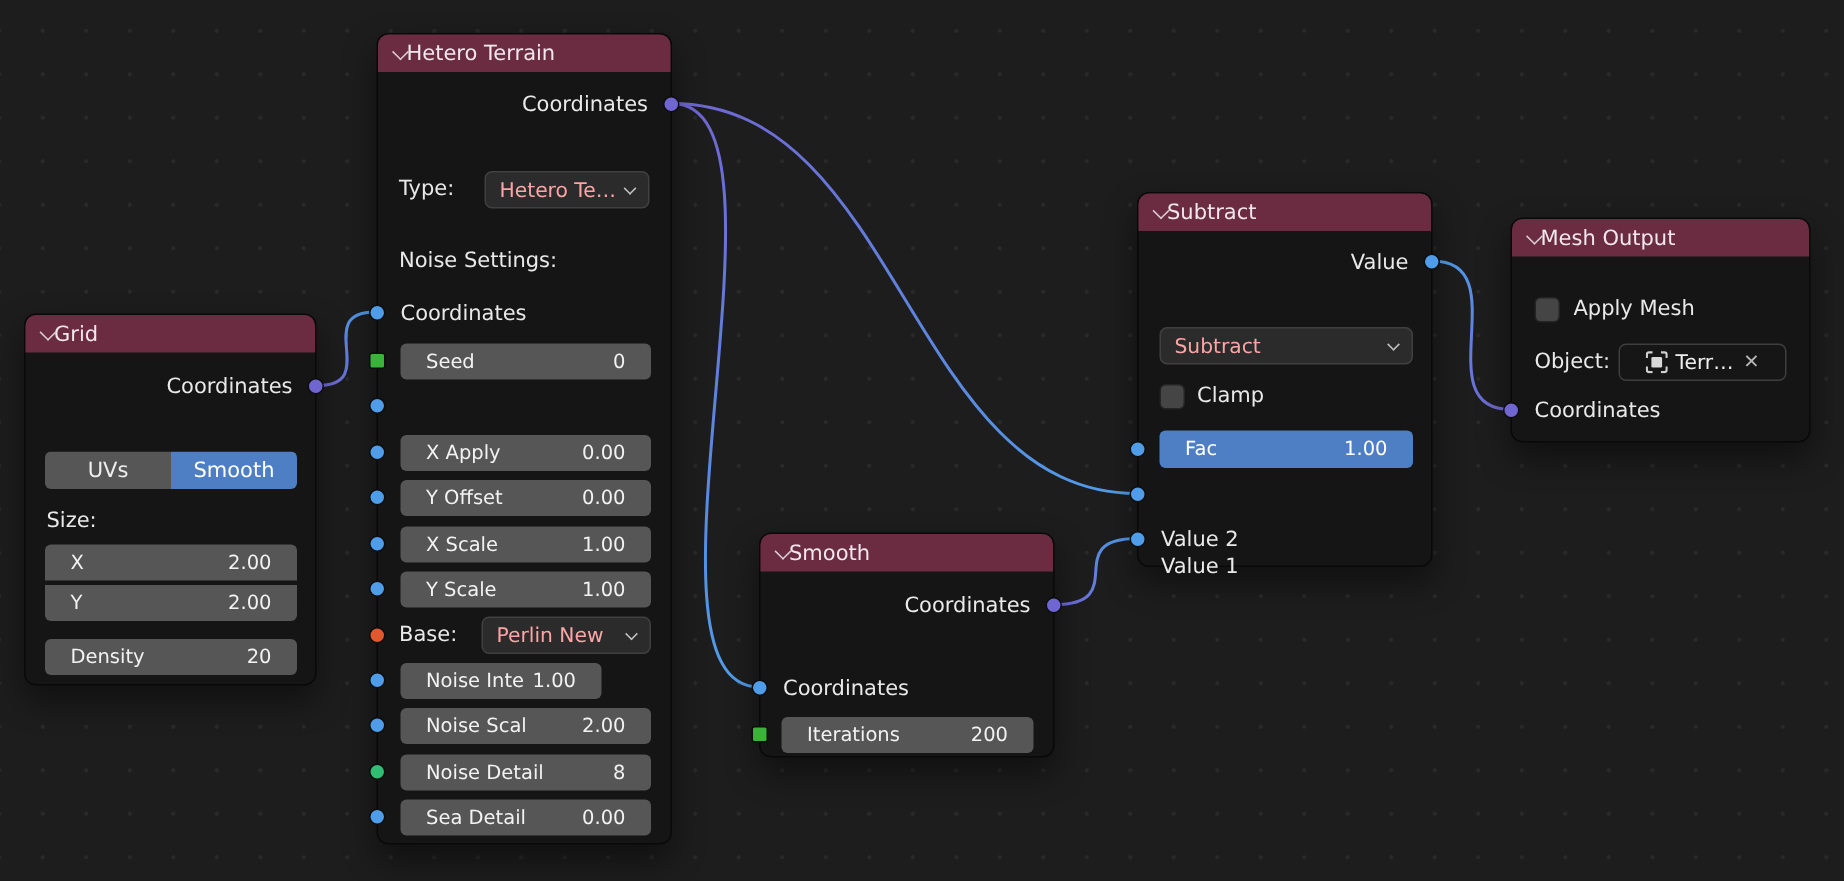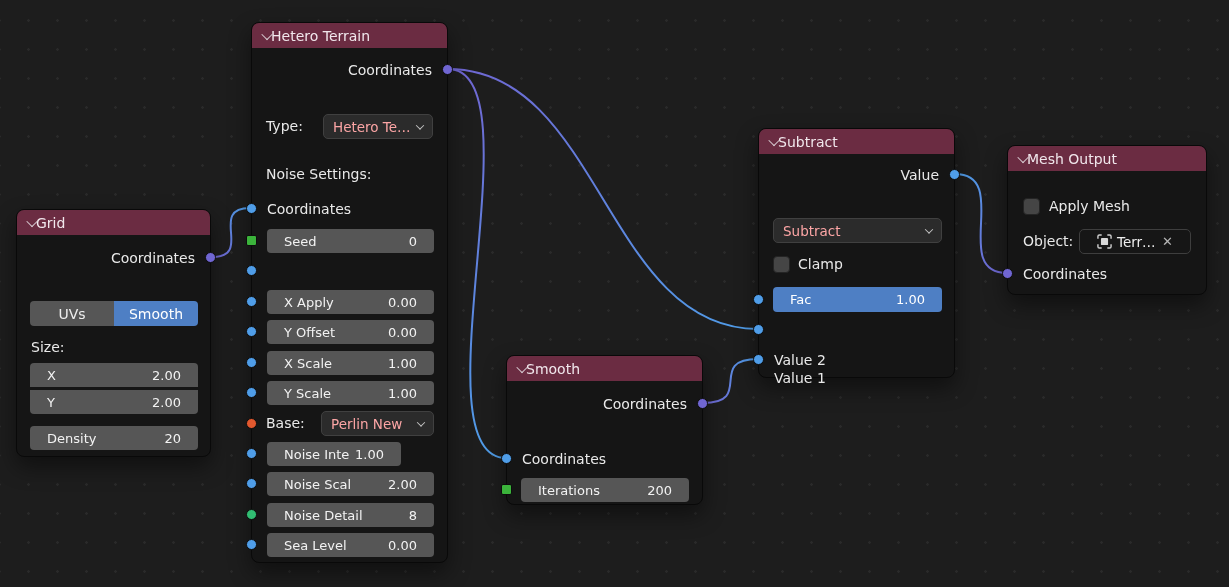--- a/index.html
+++ b/index.html
@@ -214,21 +214,21 @@
   </div>
   <span class="sock s-float" style="left:-6px;top:455px;"></span>
 
   <div class="slider" style="left:15px;top:480px;width:167px;">
     <span>Noise Detail</span>
     <span>8</span>
   </div>
   <span class="sock s-grn" style="left:-6px;top:486px;"></span>
 
   <div class="slider" style="left:15px;top:510px;width:167px;">
-    <span>Sea Level</span>
+    <span>Sea Detail</span>
     <span>0.00</span>
   </div>
   <span class="sock s-float" style="left:-6px;top:516px;"></span>
 </div>
 
 <div class="node" style="left:506px;top:355px;width:197px;height:150px;">
   <div class="node-header">
     <span class="chev"></span>
     <span>Smooth</span>
   </div>

